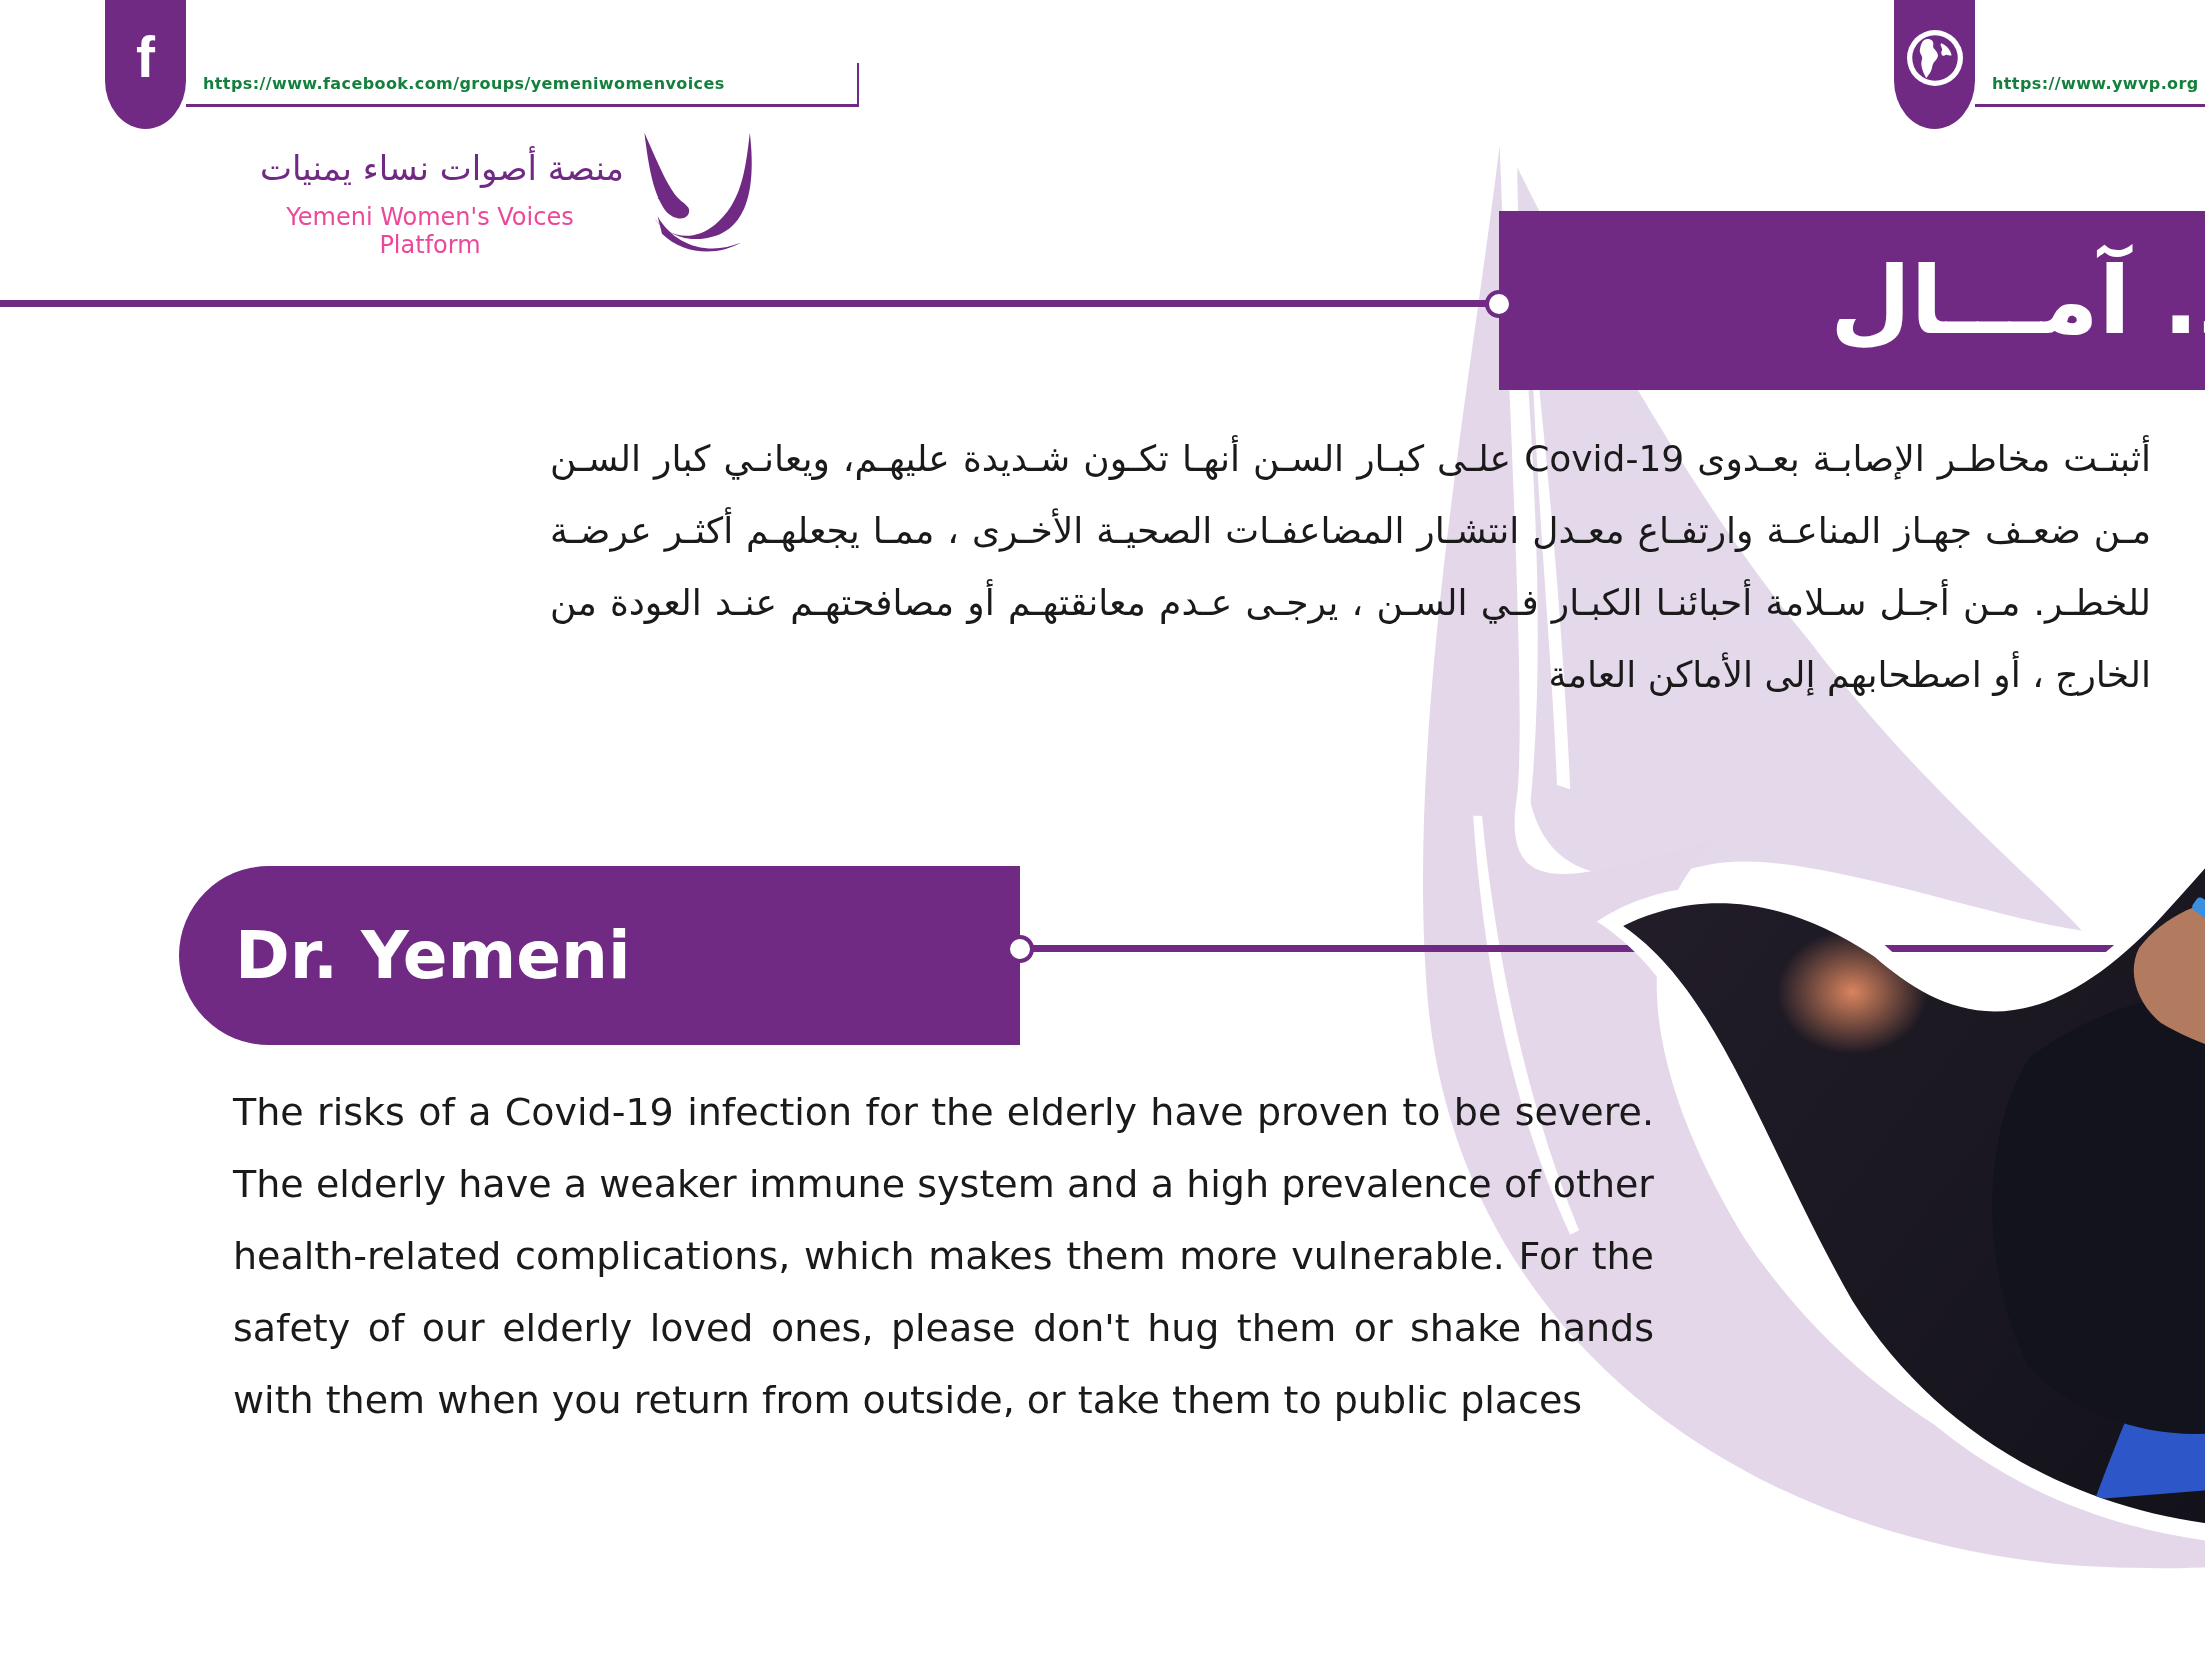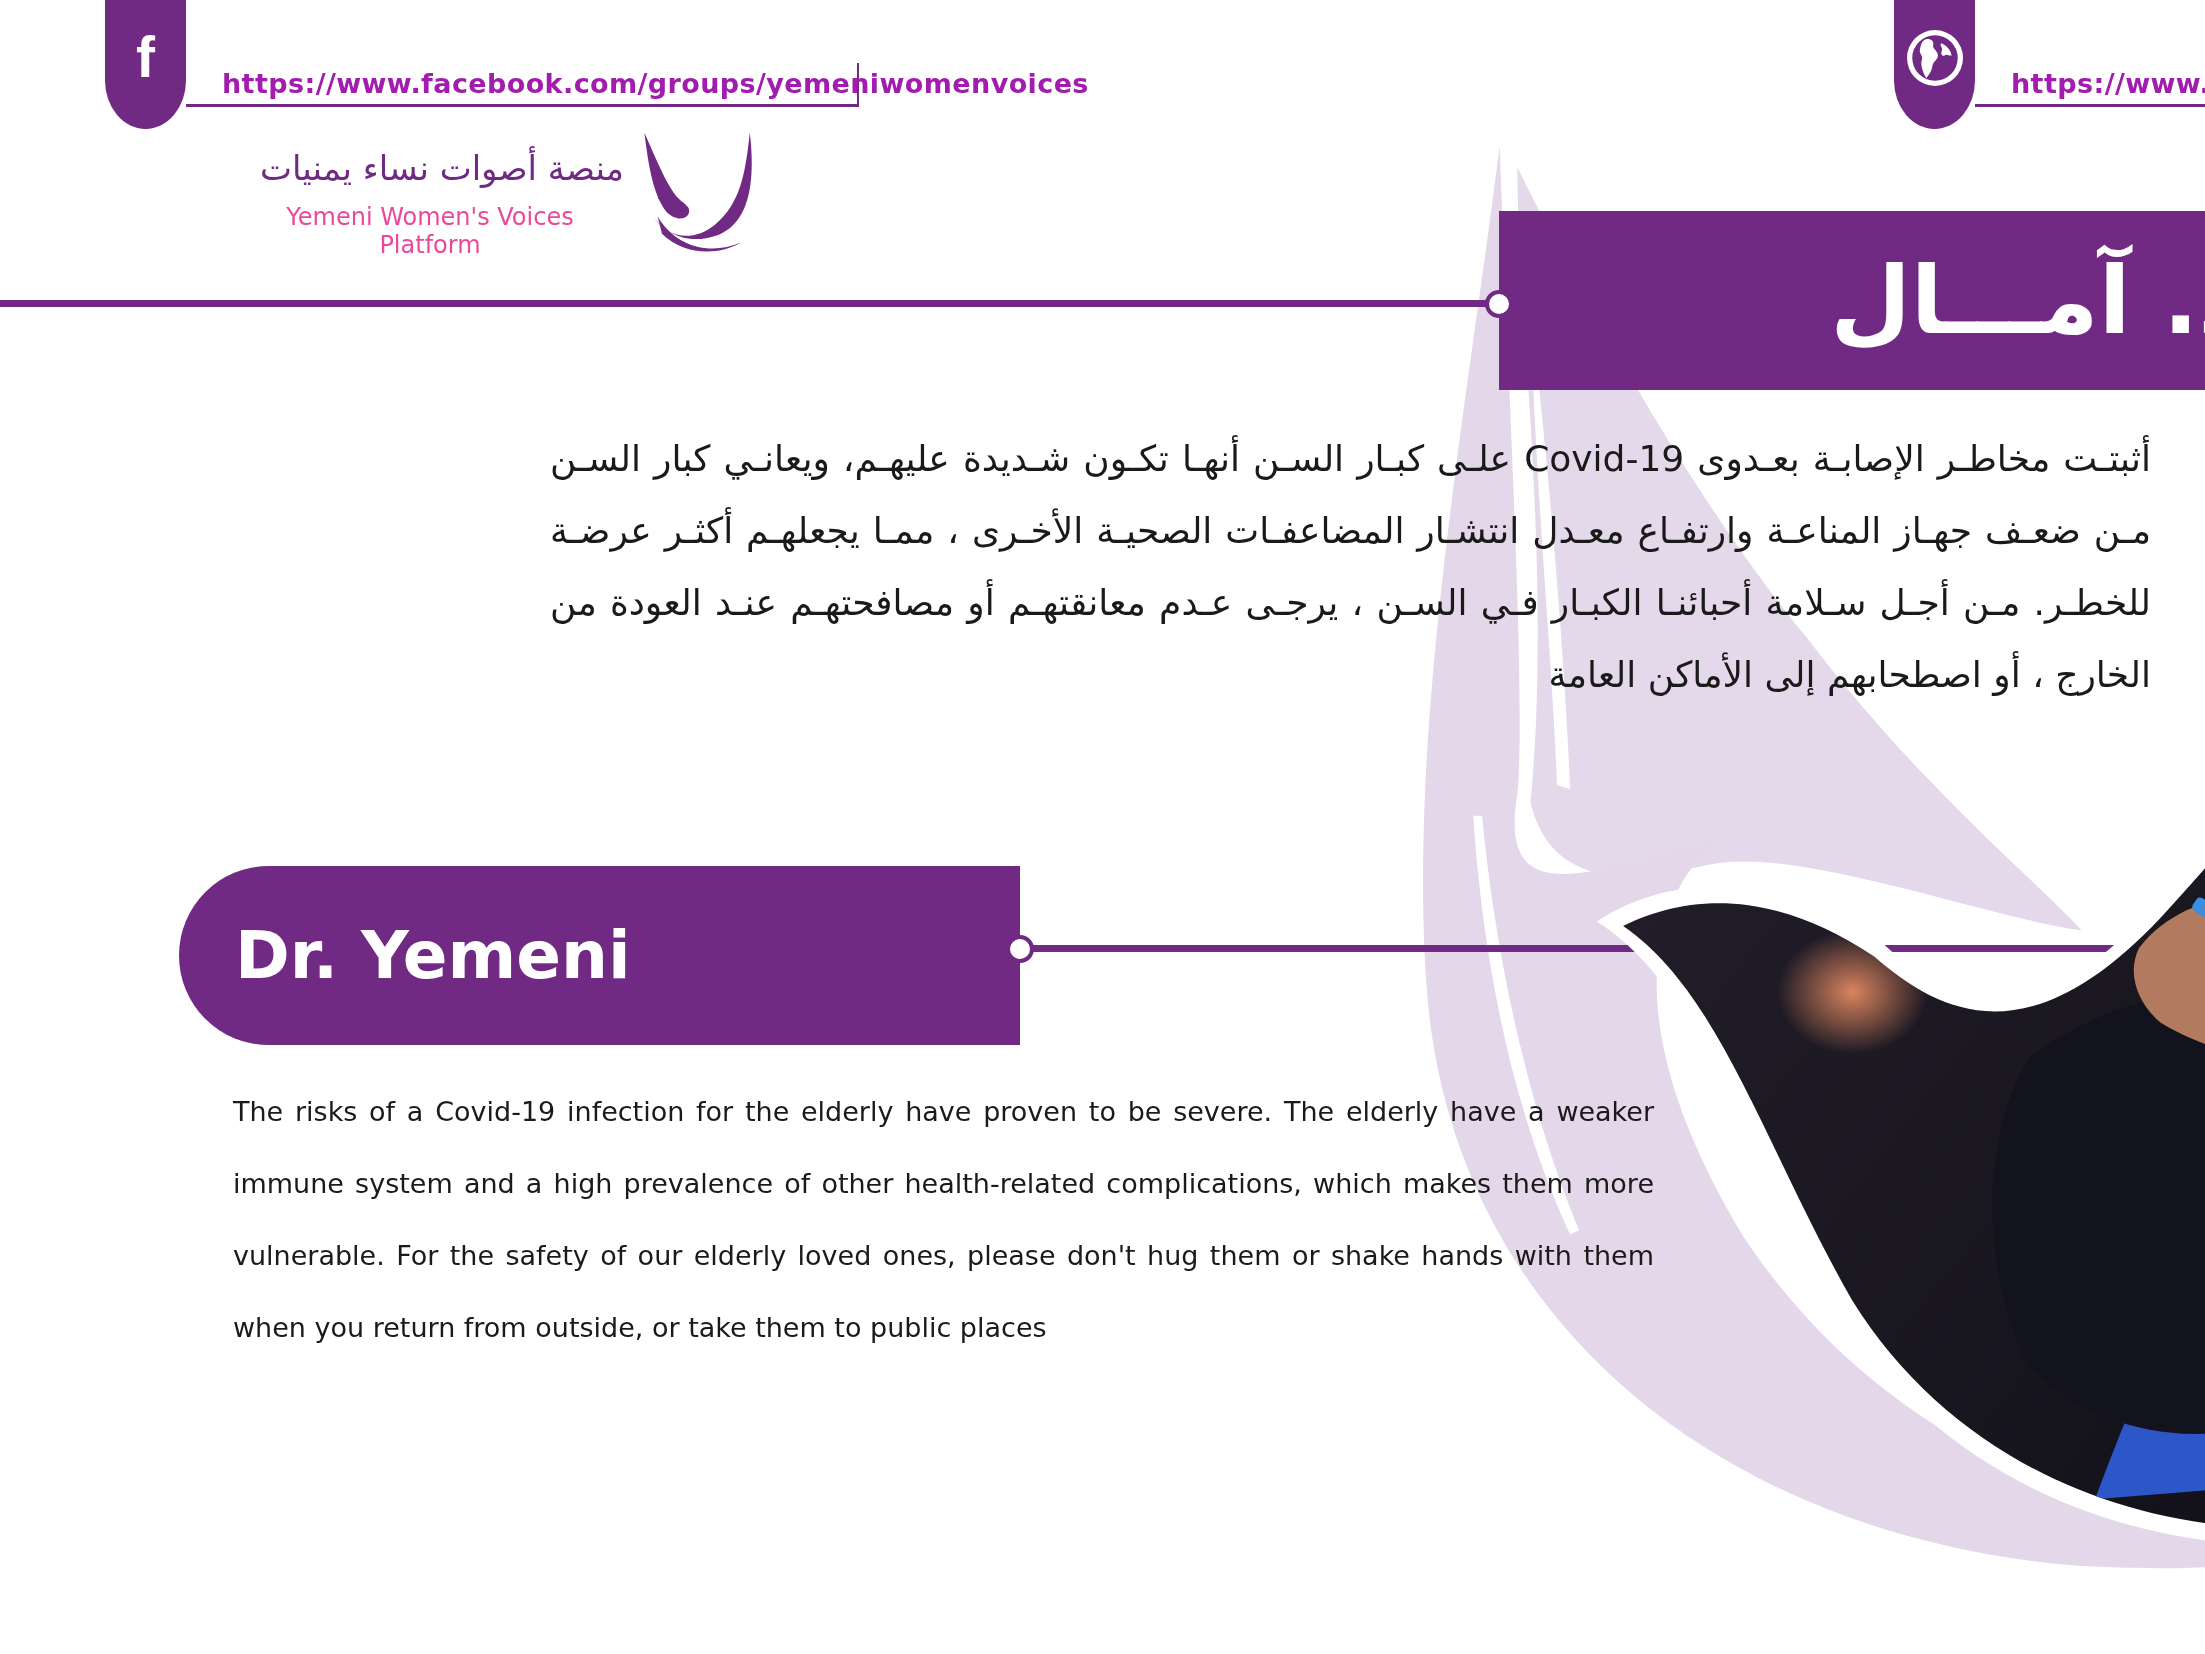--- a/index.html
+++ b/index.html
@@ -4,38 +4,38 @@
 <style>
   html, body { margin:0; padding:0; }
   body { width:2647px; height:1654px; position:relative; overflow:hidden; background:#ffffff; font-family:"DejaVu Sans", sans-serif; }
 
   
   .tab { position:absolute; top:0; width:81px; height:129px; background:#702a84; border-radius:0 0 41px 41px / 0 0 49px 49px; display:flex; align-items:center; justify-content:center; }
   .tab .fb-glyph { color:#fff; font-family:"Liberation Sans", sans-serif; font-weight:bold; font-size:57px; line-height:1; margin-top:-13.2px; }
   .globe { width:56px; height:56px; border-radius:50%; background:#fff; position:relative; margin-top:-13.2px; }
   .globe svg { position:absolute; left:0; top:0; }
   .urlbox { position:absolute; top:63px; height:44px; border-right:2.2px solid #702a84; border-bottom:3.1px solid #702a84; box-sizing:border-box; display:flex; align-items:center; padding-left:17px; }
-  .urlbox span { color:#a21caf; font-family:"DejaVu Sans", sans-serif; font-weight:bold; font-size:27px; letter-spacing:0.4px;margin-left:19px; }
+  .urlbox span { color:#15803d; font-family:"DejaVu Sans", sans-serif; font-weight:bold; font-size:16px; letter-spacing:0.4px; }
 
   
   .logo-ar { position:absolute; left:236px; top:151px; width:388px; text-align:right; color:#702a84; font-size:34px; line-height:1; direction:rtl; font-family:"DejaVu Sans", sans-serif; }
   .logo-en { position:absolute; left:236px; top:203px; width:388px; text-align:center; color:#ec4899; font-size:24px; font-family:"DejaVu Sans", sans-serif; }
   .logo-mark { position:absolute; left:640px; top:128px; width:123px; height:128px; }
 
   
   .hline { position:absolute; height:7px; background:#702a84; }
   .node { position:absolute; width:28px; height:28px; border-radius:50%; background:#fff; border:4.4px solid #702a84; box-sizing:border-box; }
   .title-ar { position:absolute; left:1499px; top:211px; width:831px; height:179px; background:#702a84; border-radius:0 90px 90px 0; display:flex; align-items:center; justify-content:flex-end; padding-right:84px; box-sizing:border-box; }
   .title-ar span { color:#fff; font-size:93px; font-weight:bold; direction:rtl; font-family:"DejaVu Sans", sans-serif; }
   .title-en { position:absolute; left:179px; top:866px; width:841px; height:179px; background:#702a84; border-radius:90px 0 0 90px; display:flex; align-items:center; padding-left:56px; box-sizing:border-box; }
   .title-en span { color:#fff; font-size:66px; font-weight:bold; font-family:"DejaVu Sans", sans-serif; }
 
   
   .para-ar { position:absolute; left:550px; top:423px; width:1601px; direction:rtl; text-align:justify; text-align-last:right; color:#1a1a1a; font-size:36px; line-height:72px; font-family:"DejaVu Sans", sans-serif; z-index:3; }
-  .para-en { position:absolute; left:233px; top:1076px; width:1421px; text-align:justify; color:#1a1a1a; font-size:27px; line-height:72px; font-family:"DejaVu Sans", sans-serif; z-index:3; }
+  .para-en { position:absolute; left:233px; top:1076px; width:1421px; text-align:justify; color:#1a1a1a; font-size:38px; line-height:72px; font-family:"DejaVu Sans", sans-serif; z-index:3; }
 
   .bg-dove { position:absolute; left:0; top:0; z-index:0; }
   .photo { position:absolute; left:0; top:0; z-index:1; }
   .layer2 { z-index:2; }
 </style>
 </head>
 <body>
 
 <svg class="bg-dove" width="2647" height="1654" viewBox="0 0 6001 3751">
   <path fill="#e3d7e9" d="M3400 330 C3330 900 3180 1700 3240 2300 C3320 3000 3900 3480 4700 3550 C5000 3570 5200 3540 5230 3520 C4600 3430 4200 3180 3950 2800 C3680 2350 3720 2050 3900 1900 C3560 2000 3400 2050 3440 1800 C3460 1600 3420 900 3400 330 Z"></path>

